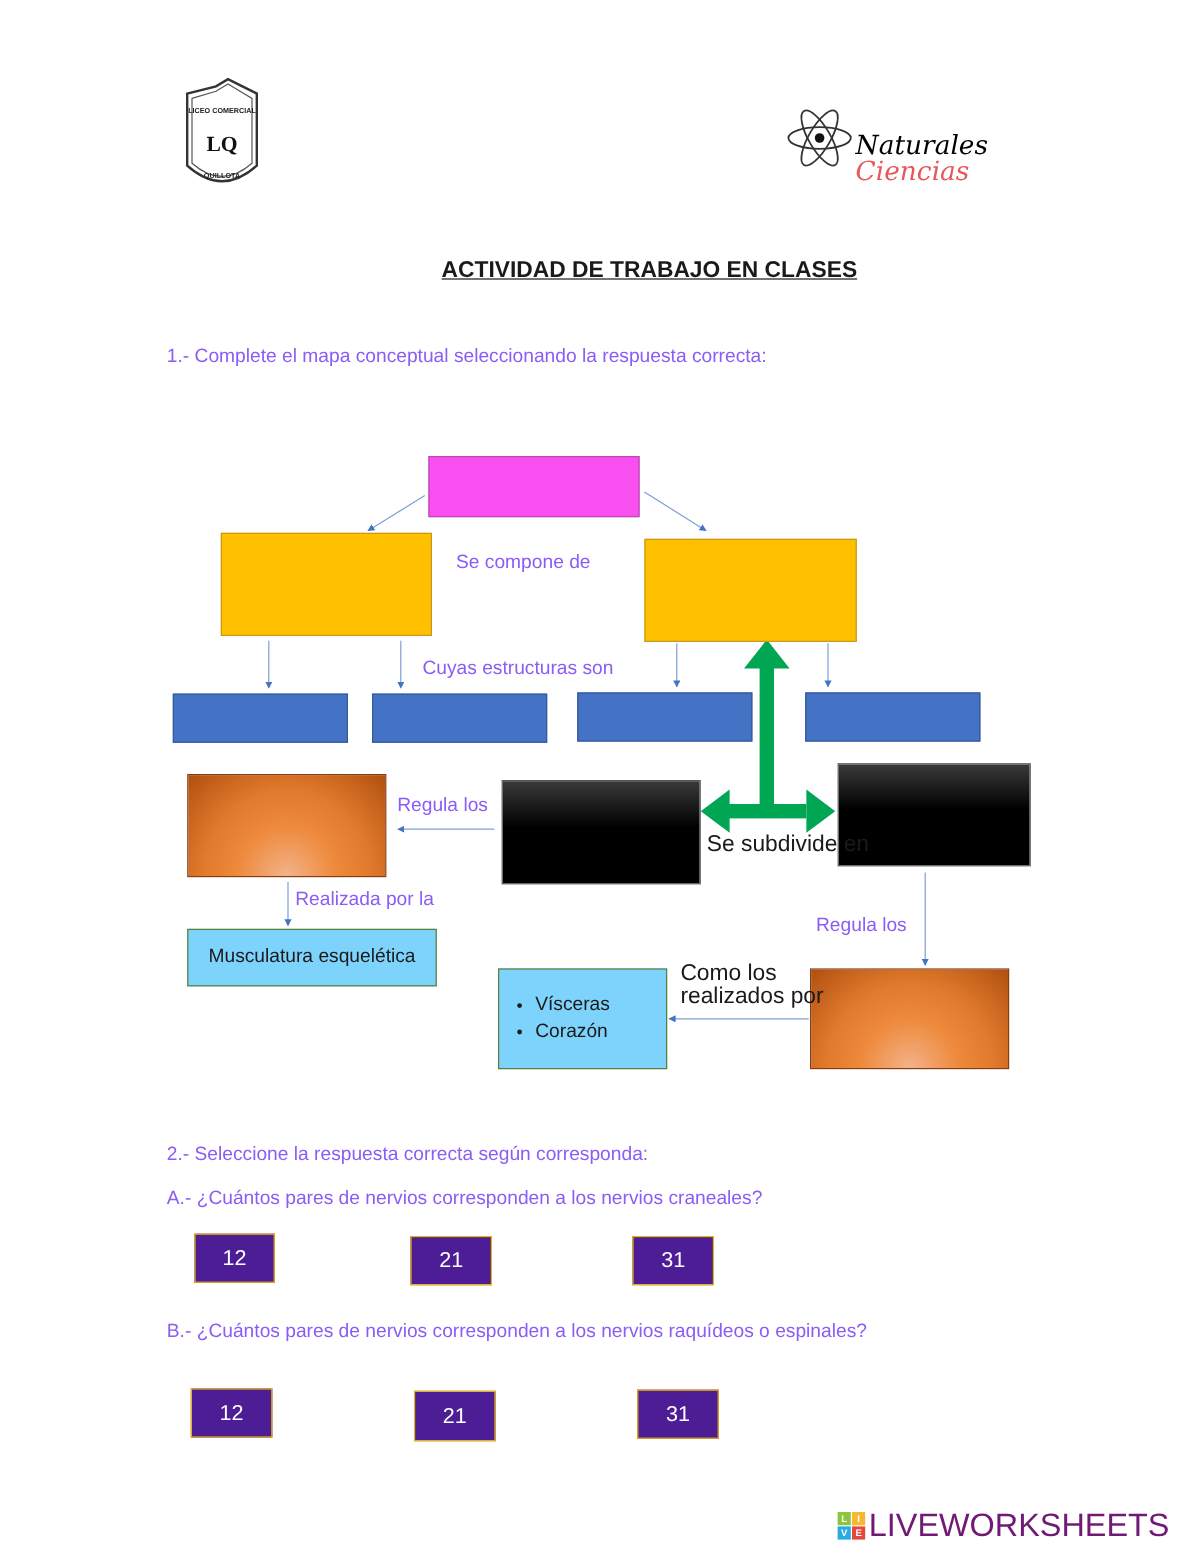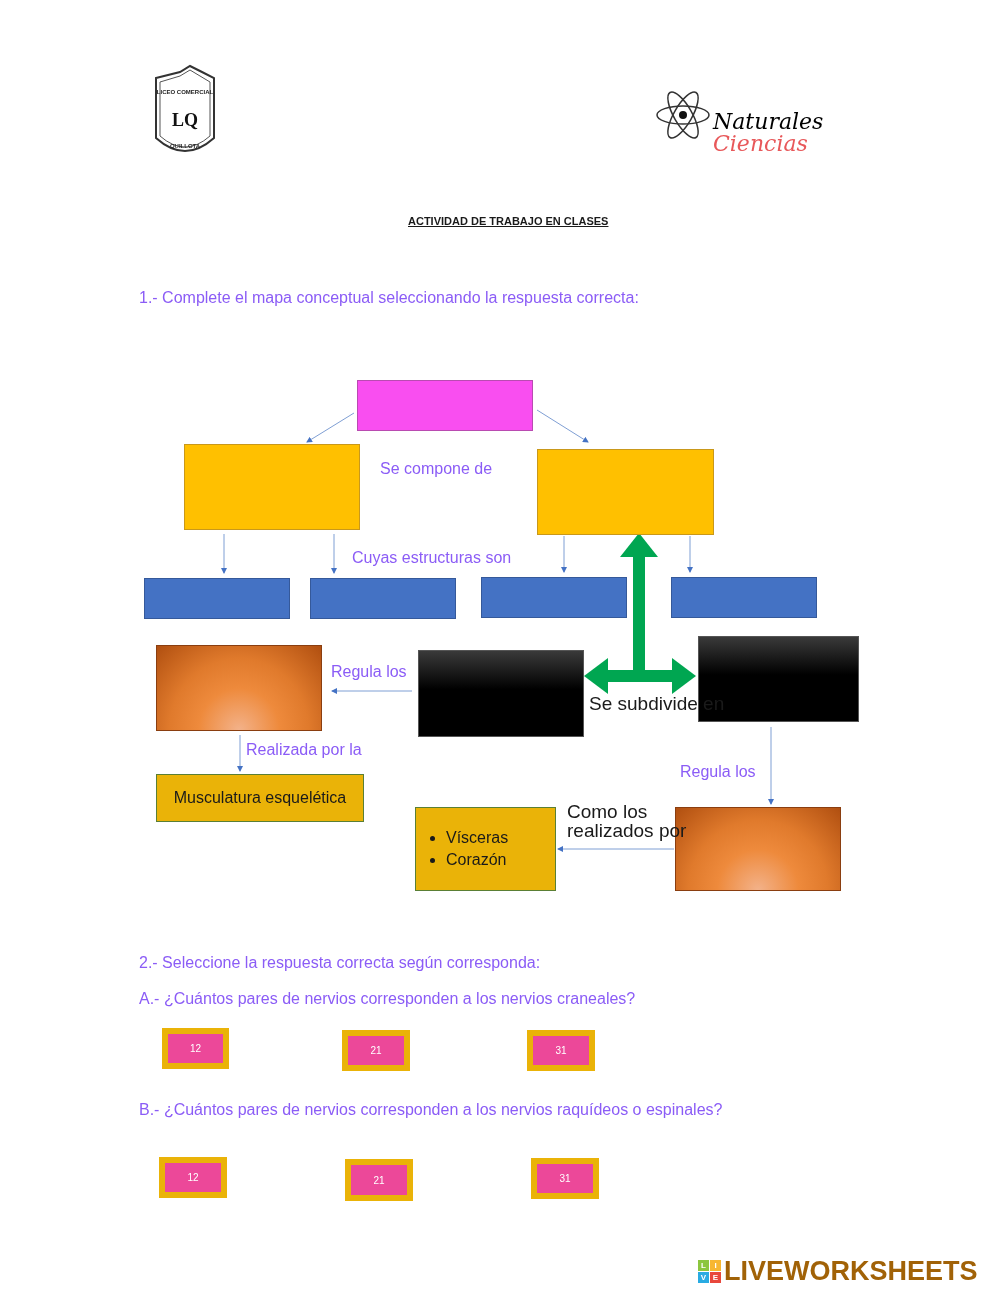--- a/index.html
+++ b/index.html
@@ -1,28 +1,28 @@
 <!DOCTYPE html>
 <html><head>
 <meta charset="utf-8">
 <style>
   html, body { margin: 0; padding: 0; background: #ffffff; }
   body { width: 1000px; height: 1291px; position: relative; overflow: hidden;
          font-family: "Liberation Sans", "DejaVu Sans", sans-serif; color: #1a1a1a; }
   .abs { position: absolute; }
   .txt { font-size: 16px; color: #8b5cf6; white-space: nowrap; }
-  .title { font-weight: bold; text-decoration: underline; font-size: 11px; margin-left: 40px; }
+  .title { font-weight: bold; text-decoration: underline; font-size: 19px; }
   .box { position: absolute; box-sizing: border-box; }
   .pink { background: #f94ef0; border: 1px solid #b94bb1; }
   .yellow { background: #ffc000; border: 1px solid #c9981a; }
   .blue { background: #4472c4; border: 1px solid #35599a; }
   .orange { background: radial-gradient(ellipse at 50% 100%, #f3b28a 0%, #ee8a3c 35%, #e07a2c 60%, #b04f10 100%); border: 1px solid #8a3e10; }
   .black { background: linear-gradient(to bottom, #3a3a3a 0%, #000 45%, #000 100%); border: 1px solid #555; }
-  .green { background: #eab308; border: 1px solid #5a7f35; display:flex; align-items:center; justify-content:center; font-size: 16px; color:#1a1a1a; }
-  .ans { background: #ec4899; border: 6px solid #eab308; color: #ffffff; font-size: 10px; display:flex; align-items:center; justify-content:center; box-sizing:border-box; }
+  .green { background: #7dd3fc; border: 1px solid #5a7f35; display:flex; align-items:center; justify-content:center; font-size: 16px; color:#1a1a1a; }
+  .ans { background: #4c1d95; border: 1px solid #eab308; color: #ffffff; font-size: 18px; display:flex; align-items:center; justify-content:center; box-sizing:border-box; }
   svg.overlay { position: absolute; left: 0; top: 0; }
   ul.bullets { margin: 0; padding-left: 22px; list-style: disc; font-size: 16px; line-height: 22px; }
   .small { font-size: 19px; line-height: 19px; }
 </style>
 </head>
 <body>
 
 <div class="abs" style="left:150px;top:64px;width:70px;height:102px;">
   <svg width="70" height="102" viewBox="0 0 70 102">
     <path d="M6 14 L30 8 L40 2 L52 8 L64 14 L64 74 Q35 100 6 74 Z" fill="#fff" stroke="#333" stroke-width="2"></path>
@@ -128,14 +128,14 @@
 <div class="abs ans" style="left:345px;top:1159px;width:68px;height:42px;">21</div>
 <div class="abs ans" style="left:531px;top:1158px;width:68px;height:41px;">31</div>
 
 <div class="abs" style="left:698px;top:1258px;height:26px;display:flex;align-items:center;">
   <div style="display:grid;grid-template-columns:11px 11px;grid-template-rows:11px 11px;gap:1px;margin-right:3px;">
     <span style="background:#8cc63f;color:#fff;font-size:8px;font-weight:bold;text-align:center;line-height:11px;">L</span>
     <span style="background:#f7b731;color:#fff;font-size:8px;font-weight:bold;text-align:center;line-height:11px;">I</span>
     <span style="background:#29abe2;color:#fff;font-size:8px;font-weight:bold;text-align:center;line-height:11px;">V</span>
     <span style="background:#e8473c;color:#fff;font-size:8px;font-weight:bold;text-align:center;line-height:11px;">E</span>
   </div>
-  <span style="color:#a16207;font-weight:bold;font-size:27px;letter-spacing:0px;font-family:'Liberation Sans',sans-serif;">LIVEWORKSHEETS</span>
+  <span style="color:#701a75;font-weight:normal;font-size:27px;letter-spacing:0px;font-family:'Liberation Sans',sans-serif;">LIVEWORKSHEETS</span>
 </div>
 
 </body></html>

